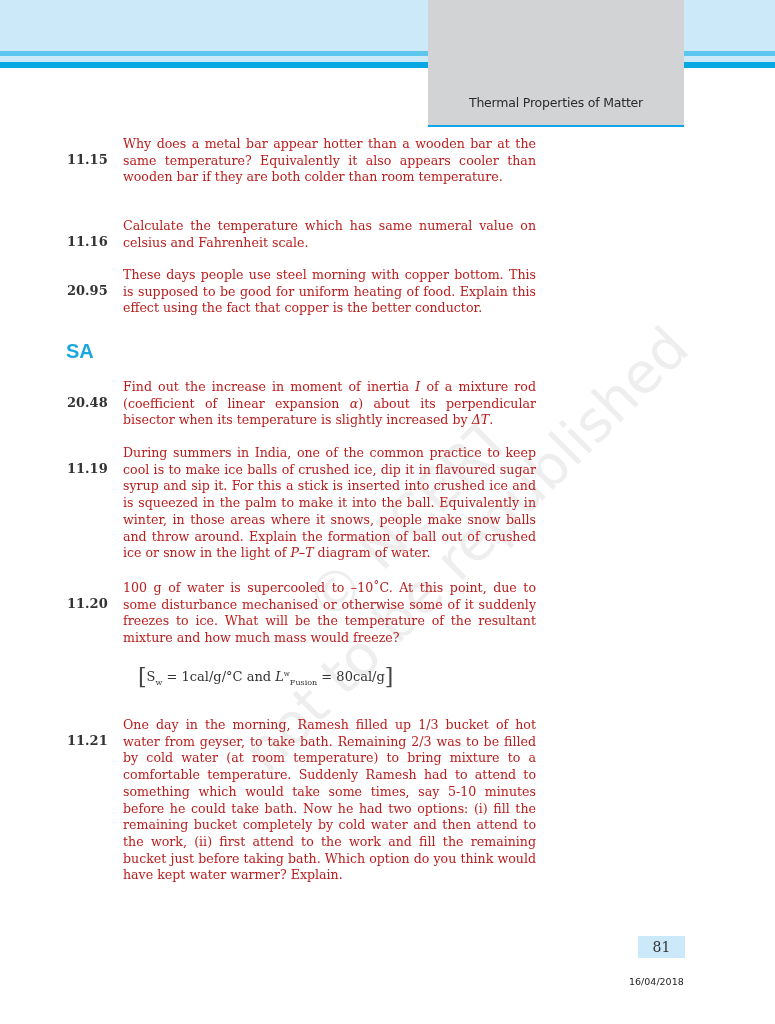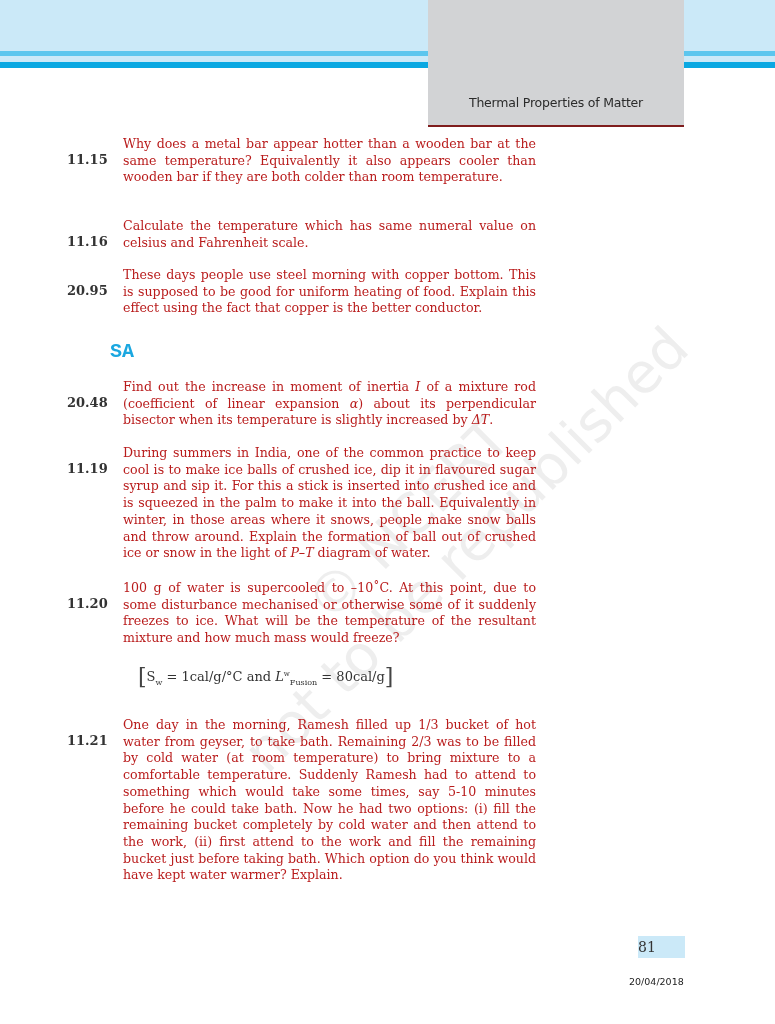--- a/index.html
+++ b/index.html
@@ -11,55 +11,54 @@
   }
   .top-band {
     position: absolute; left: 0; top: 0; width: 775px; height: 68px;
     background: #cbe9f8;
   }
   .stripe1 { position: absolute; left: 0; top: 51px; width: 775px; height: 5px; background: #5cc6ee; }
   .stripe2 { position: absolute; left: 0; top: 62px; width: 775px; height: 6px; background: #0aa8e2; }
   .header-tab {
     position: absolute; left: 428px; top: 0; width: 256px; height: 125px;
     background: #d2d3d5;
-    border-bottom: 2px solid #7f1d1d;
+    border-bottom: 2px solid #0ea5e9;
   }
   .header-title {
     position: absolute; left: 0; right: 0; top: 95px; text-align: center;
     font-family: "DejaVu Sans", sans-serif; font-size: 12.5px; color: #2b2b2b;
     letter-spacing: -0.2px;
   }
   .q {
     position: absolute; left: 67px; width: 470px;
   }
   .q-num {
     position: absolute; left: 0; top: 16px;
     font-family: "DejaVu Serif", serif; font-weight: bold; font-size: 13px; color: #333;
   }
   .q-text {
     position: absolute; left: 56px; width: 413px;
     font-size: 12.6px; line-height: 16.7px; text-align: justify;
     color: #b91c1c;
   }
   .section {
     position: absolute; left: 66px; top: 340px;
-    font-family: Liberation Mono, monospace; font-weight: bold; font-size: 20px;
+    font-family: Liberation Sans, sans-serif; font-weight: bold; font-size: 20px;
     color: #1aa7e0;
-    margin-left: 44px;
   }
   .formula {
     position: absolute; left: 138px; top: 664px;
     font-size: 13px; color: #333;
   }
   .formula .br { font-size: 22px; font-weight: 100; vertical-align: -3px; color: #444; }
   .formula sub { font-size: 8px; }
   .formula sup { font-size: 7px; }
   .page-num {
     position: absolute; left: 638px; top: 936px; width: 47px; height: 22px;
-    background: #cbe9f8; text-align: left; line-height: 22px;
+    background: #cbe9f8; text-align: center; line-height: 22px;
     font-size: 14px; color: #333;
   }
   .date {
     position: absolute; left: 629px; top: 976px;
     font-family: "DejaVu Sans", sans-serif; font-size: 9.5px; color: #222;
   }
   .watermark {
     position: absolute; left: 150px; top: 480px; width: 560px;
     transform: rotate(-45deg); transform-origin: center;
     font-family: "DejaVu Sans", sans-serif; font-size: 56px; line-height: 62px;
@@ -118,13 +117,13 @@
 <div class="formula">
   <span class="br">[</span><span>S</span><sub>w</sub><span> = 1cal/g/°C and </span><i>L</i><sup>w</sup><sub>Fusion</sub><span> = 80cal/g</span><span class="br">]</span>
 </div>
 
 <div class="q" style="top:717px;">
   <div class="q-num">11.21</div>
   <div class="q-text">One day in the morning, Ramesh filled up 1/3 bucket of hot water from geyser, to take bath. Remaining 2/3 was to be filled by cold water (at  room temperature) to bring mixture to a comfortable temperature. Suddenly Ramesh had to attend to something which would take some times, say 5-10 minutes before he could take bath. Now he had two options: (i) fill the remaining bucket completely by cold water and then attend to the work, (ii) first attend to the work and fill the remaining bucket just before taking bath. Which option do you think would have kept water warmer? Explain.</div>
 </div>
 
 <div class="page-num">81</div>
-<div class="date">20/04/2018</div>
+<div class="date">16/04/2018</div>
 
 </body></html>

